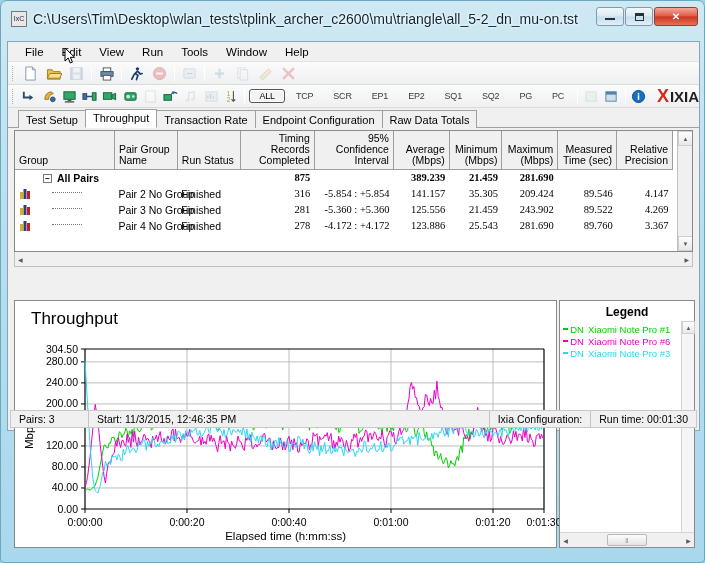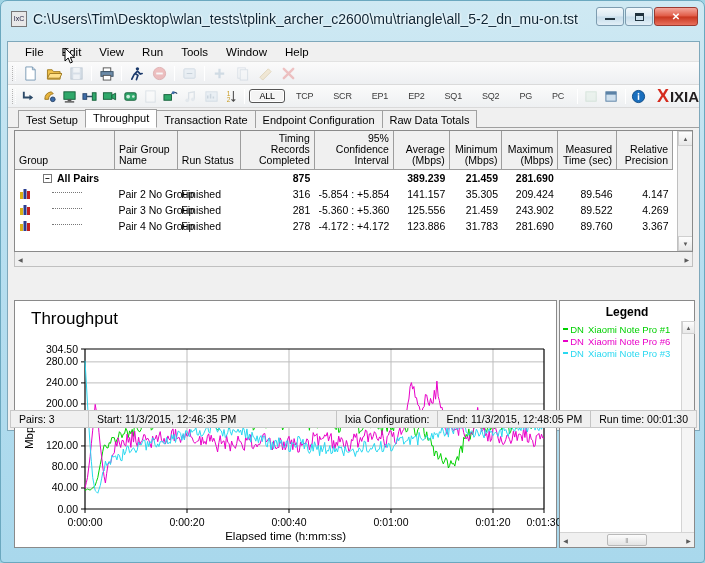--- a/index.html
+++ b/index.html
@@ -192,21 +192,21 @@
   }
   table.grid th.l { text-align: left; }
   table.grid th.r { text-align: right; }
   table.grid td {
     font-size: 10.5px; color: #000;
     padding: 1px 4px;
     height: 16px;
     white-space: nowrap;
     border: none;
   }
-  td.r { text-align: right; }
+  td.r { text-align: right; font-family: Liberation Serif, serif; }
   tr.summary td { font-weight: bold; }
   .tree-icon {
     display: inline-block; width: 9px; height: 9px;
     border: 1px solid #777; background: #fff;
     font-size: 8px; line-height: 7px; text-align: center;
     color: #000; margin-right: 5px; vertical-align: middle;
   }
   .bar-icon {
     display: inline-block; width: 13px; height: 12px;
     vertical-align: middle; margin-right: 2px;
@@ -686,21 +686,21 @@
                     <rect x="4.5" y="1" width="3" height="10" fill="#2a3d8f"></rect>
                     <rect x="8" y="3" width="3" height="8" fill="#c02020"></rect>
                   </svg>
               </span><span class="dotline"></span>
             </td>
             <td>Pair 4  No Group</td>
             <td>Finished</td>
             <td class="r">278</td>
             <td class="r">-4.172 : +4.172</td>
             <td class="r">123.886</td>
-            <td class="r">31.783</td>
+            <td class="r">25.543</td>
             <td class="r">281.690</td>
             <td class="r">89.760</td>
             <td class="r">3.367</td>
           </tr>
         </tbody>
       </table>
       <div class="vscroll">
         <div class="sb-arrow">▲</div>
         <div class="sb-arrow bot">▼</div>
       </div>
@@ -795,18 +795,17 @@
           <div class="sb-thumb">‖</div>
           <div style="font-size:6px;color:#5a5a5a;padding-right:3px">▶</div>
         </div>
       </div>
     </div>
 
     <div id="statusbar">
       <div class="stat" style="width:78px">Pairs: 3</div>
       <div class="stat grow">Start: 11/3/2015, 12:46:35 PM</div>
       <div class="stat">Ixia Configuration:</div>
-      <div class="stat">End: 11/3/2015, 12:48:05 PM</div>
       <div class="stat nb">Run time: 00:01:30</div>
     </div>
 
   </div>
 </div>
 
 </body></html>

